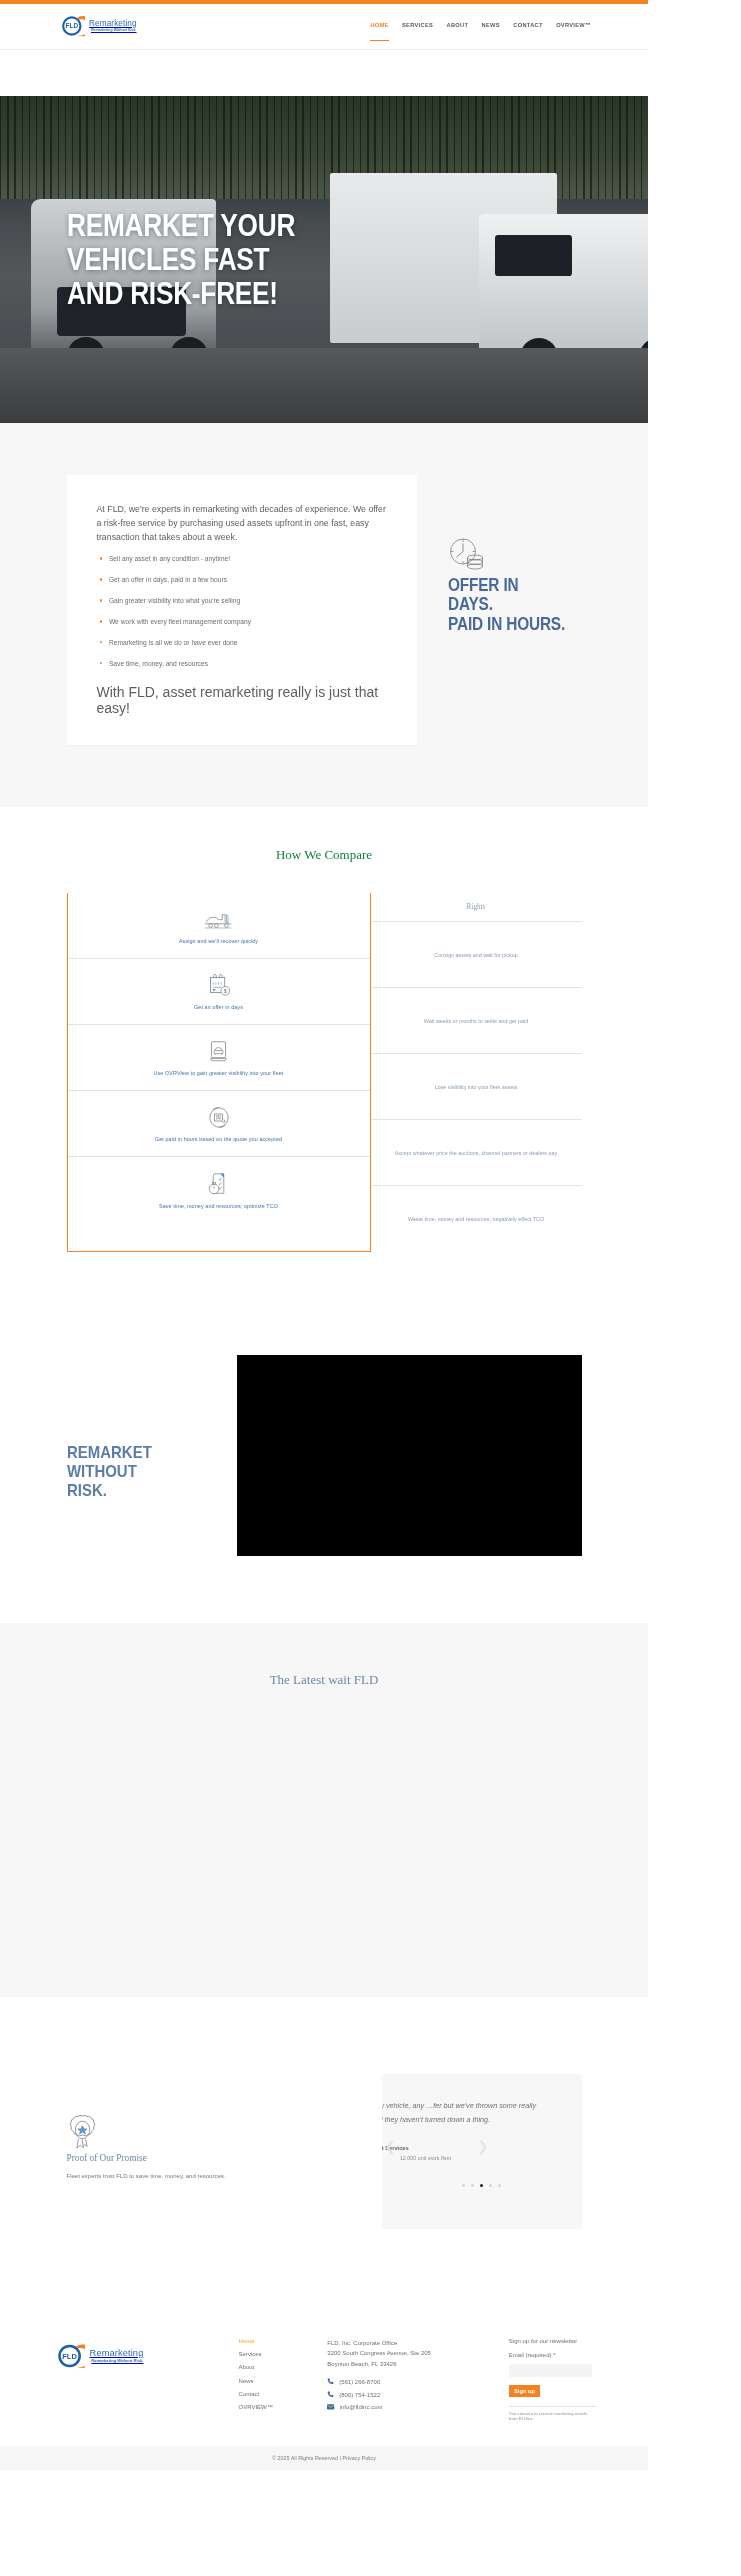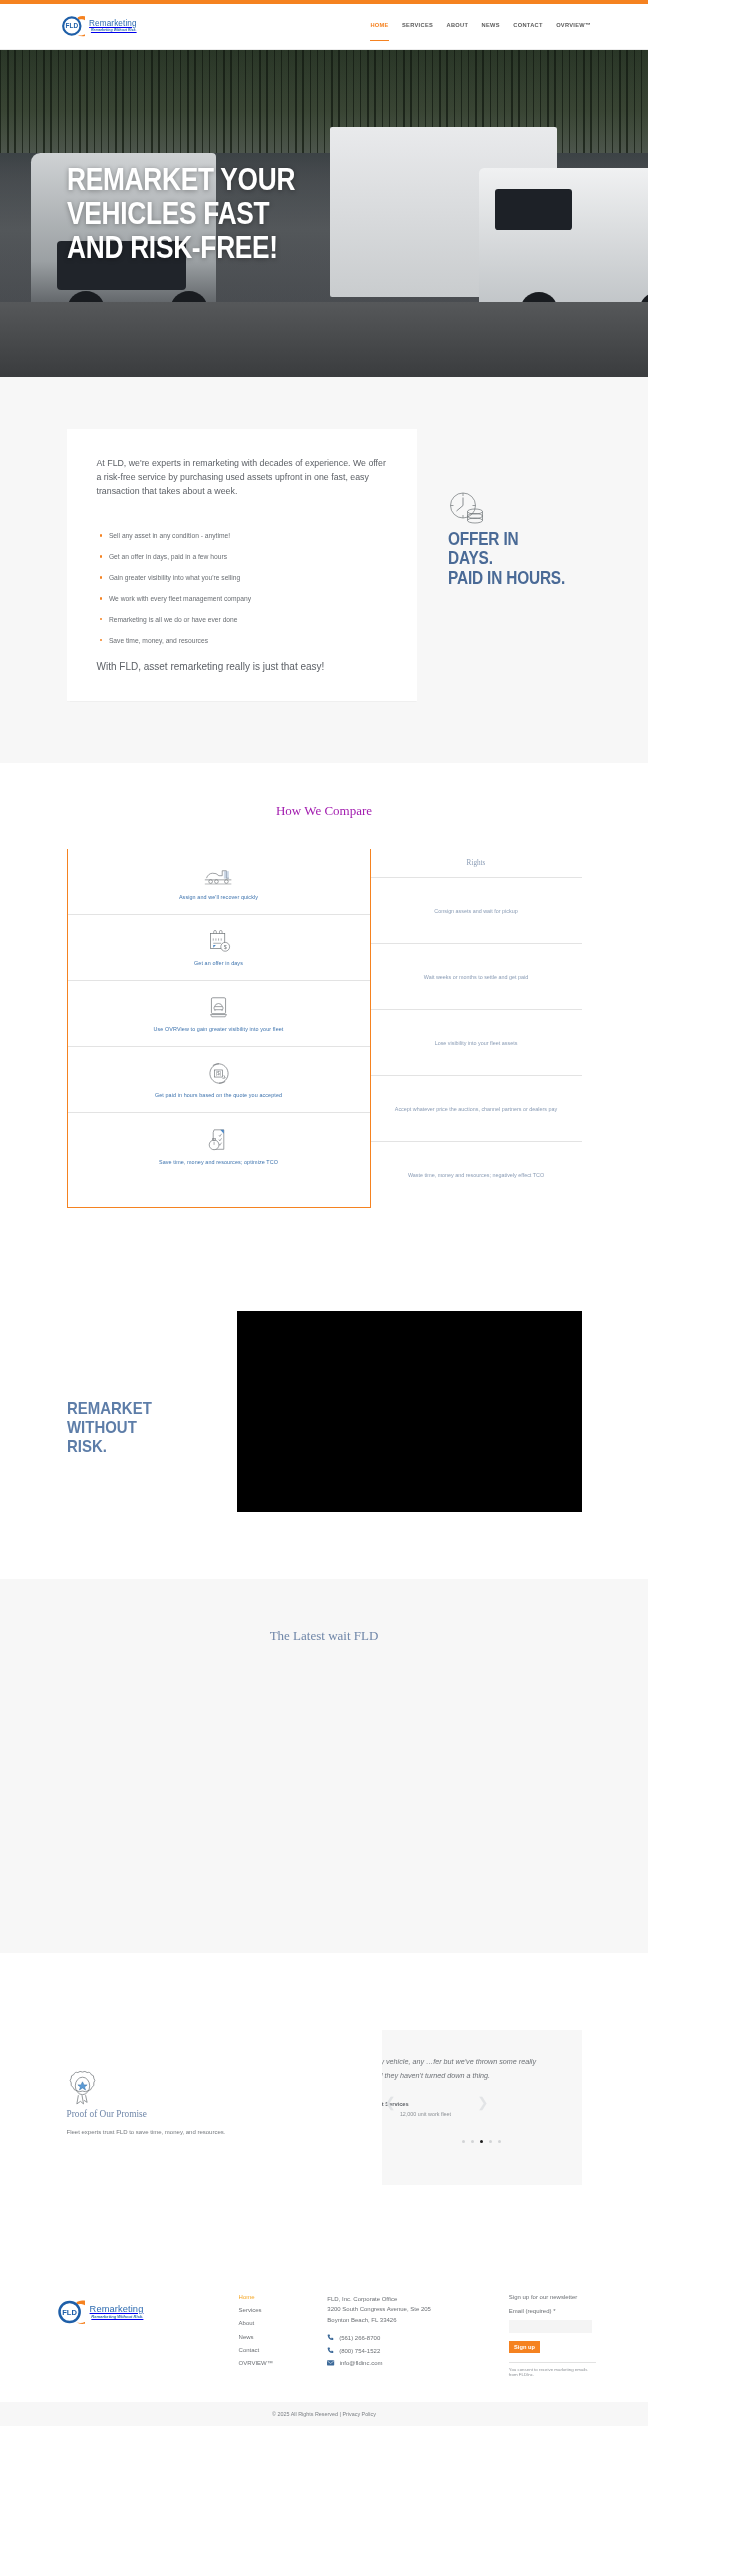--- a/index.html
+++ b/index.html
@@ -46,20 +46,21 @@
     content: ""; position: absolute; left: 0; right: 0; bottom: -11.3px;
     height: 1px; background: #f58220;
   }
 
   
   .hero {
     height: 327px; position: relative; overflow: hidden;
     background:
       linear-gradient(to bottom, rgba(30,34,40,.55) 0%, rgba(30,34,40,.40) 40%, rgba(35,38,44,.55) 100%),
       linear-gradient(to bottom, #2b3a3f 0%, #3c4d49 22%, #5d6264 36%, #7b7f80 55%, #6f7274 78%, #4c4e50 100%);
+    margin-top: 46px;
   }
   
   .hero:before {
     content: ""; position: absolute; left: 0; right: 0; top: 0; height: 103px;
     background:
       repeating-linear-gradient(90deg, rgba(20,28,18,.75) 0 1.5px, rgba(120,140,110,.08) 1.5px 7.2px),
       linear-gradient(to bottom, #243021 0%, #35402f 60%, #4a534a 100%);
     opacity: .95;
   }
   
@@ -86,47 +87,47 @@
   }
 
   
   .intro { background: #f7f7f7; padding: 52px 0 62px; }
   .intro-inner { width: 629px; margin: 0 auto; display: flex; gap: 31px; padding: 0 57px; }
   .intro-card {
     background: #ffffff; width: 350px; padding: 27px 30px 29px;
     box-shadow: 0 0.5px 1px rgba(0,0,0,.03);
   }
   .intro-card p.lead {
-    font-size: 8.8px; line-height: 1.62; color: #5c6066; margin-bottom: 33px;
+    font-size: 8.8px; line-height: 1.62; color: #5c6066; margin-bottom: 10px;
   }
   .intro-card ul { list-style: none; margin: 0 0 15.5px 3.1px; }
   .intro-card li {
     font-size: 6.7px; color: #6a6e73; line-height: 1.5; padding-left: 9.3px;
     position: relative; margin-bottom: 10.8px;
   }
   .intro-card li:before {
     content: ""; position: absolute; left: 0; top: 3.1px;
     width: 2.6px; height: 2.6px; border-radius: 50%; background: #f58220;
   }
-  .intro-card p.closing { font-size: 10px; color: #5c6066; }
+  .intro-card p.closing { font-size: 14px; color: #5c6066; }
 
   .intro-right { flex: 1; padding-top: 62px; }
   .clock-icon { width: 40px; height: 37px; margin-bottom: 11.3px; }
   .intro-right h2 {
     font-family: "Liberation Sans", sans-serif;
     color: #4a6a96; font-weight: bold; font-size: 17.5px; line-height: 1.12;
     text-transform: uppercase; transform: scaleX(.88); transform-origin: left center;
     letter-spacing: -0.2px;
   }
 
   
   .compare { background: #ffffff; padding: 40px 0 57px; }
   .compare h2 {
     font-family: "Liberation Serif", serif;
-    text-align: center; color: #a21caf; font-size: 13px; font-weight: 400;
+    text-align: center; color: #15803d; font-size: 13px; font-weight: 400;
     margin-bottom: 30px;
   }
   .compare-table { width: 629px; margin: 0 auto; display: flex; padding: 0 57px; }
   .col-left { width: 304px; border: 1px solid #f58220; border-top: none; }
   .col-right { flex: 1; }
   .hdr-left {
     background: #f7941e; color: #ffffff; height: 29px;
     display: flex; align-items: center; justify-content: center;
     font-family: "Liberation Serif", serif; font-size: 7.2px; font-weight: bold;
     letter-spacing: 0.1px;

